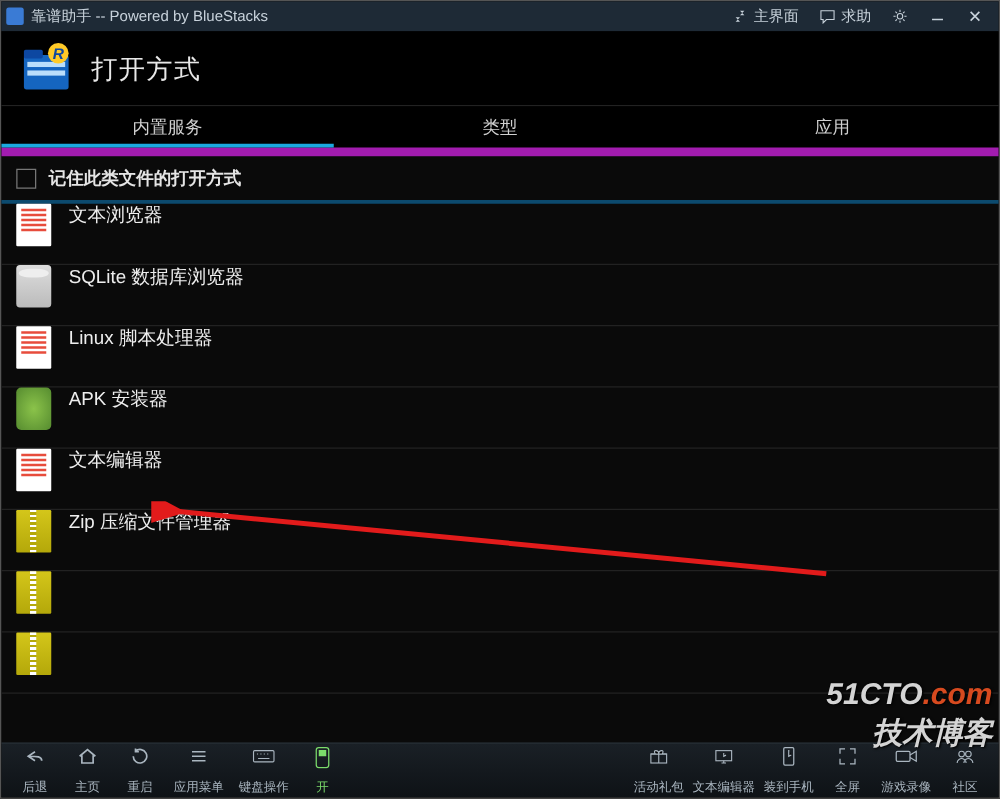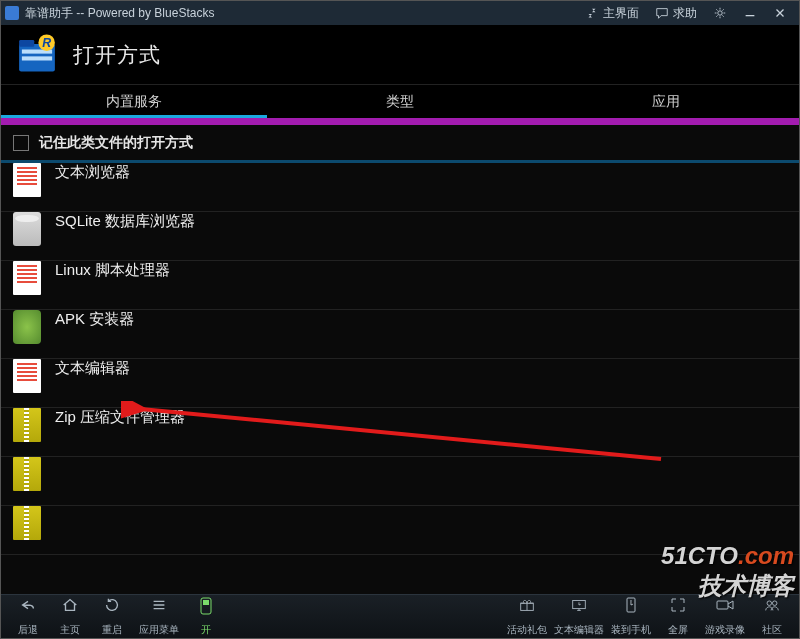--- a/index.html
+++ b/index.html
@@ -244,20 +244,27 @@
         <path fill="none" stroke="#aab6c0" stroke-width="1.5" d="M4 8a6 6 0 1 0 2-4.5M6 1v3h3"></path>
       </svg>
     <span>重启</span>
   </div>
   <div class="bb-btn bb-btn-wide">
     <svg width="18" height="16" viewBox="0 0 20 16">
         <path stroke="#aab6c0" stroke-width="1.5" d="M4 4h12M4 8h12M4 12h12"></path>
       </svg>
     <span>应用菜单</span>
   </div>
+  <div class="bb-btn bb-btn-wide">
+    <svg width="20" height="16" viewBox="0 0 22 16">
+        <rect x="2" y="3" width="18" height="10" rx="1" fill="none" stroke="#aab6c0"></rect>
+        <path stroke="#aab6c0" d="M5 6h1M8 6h1M11 6h1M14 6h1M6 10h10"></path>
+      </svg>
+    <span>键盘操作</span>
+  </div>
   <div class="bb-btn">
     <svg width="14" height="18" viewBox="0 0 14 18">
         <rect x="2" y="1" width="10" height="16" rx="2" fill="none" stroke="#7bdc6b"></rect>
         <rect x="4" y="3" width="6" height="5" fill="#7bdc6b"></rect>
       </svg>
     <span style="color:#7bdc6b">开</span>
   </div>
 
   <div class="bb-spacer"></div>
 

